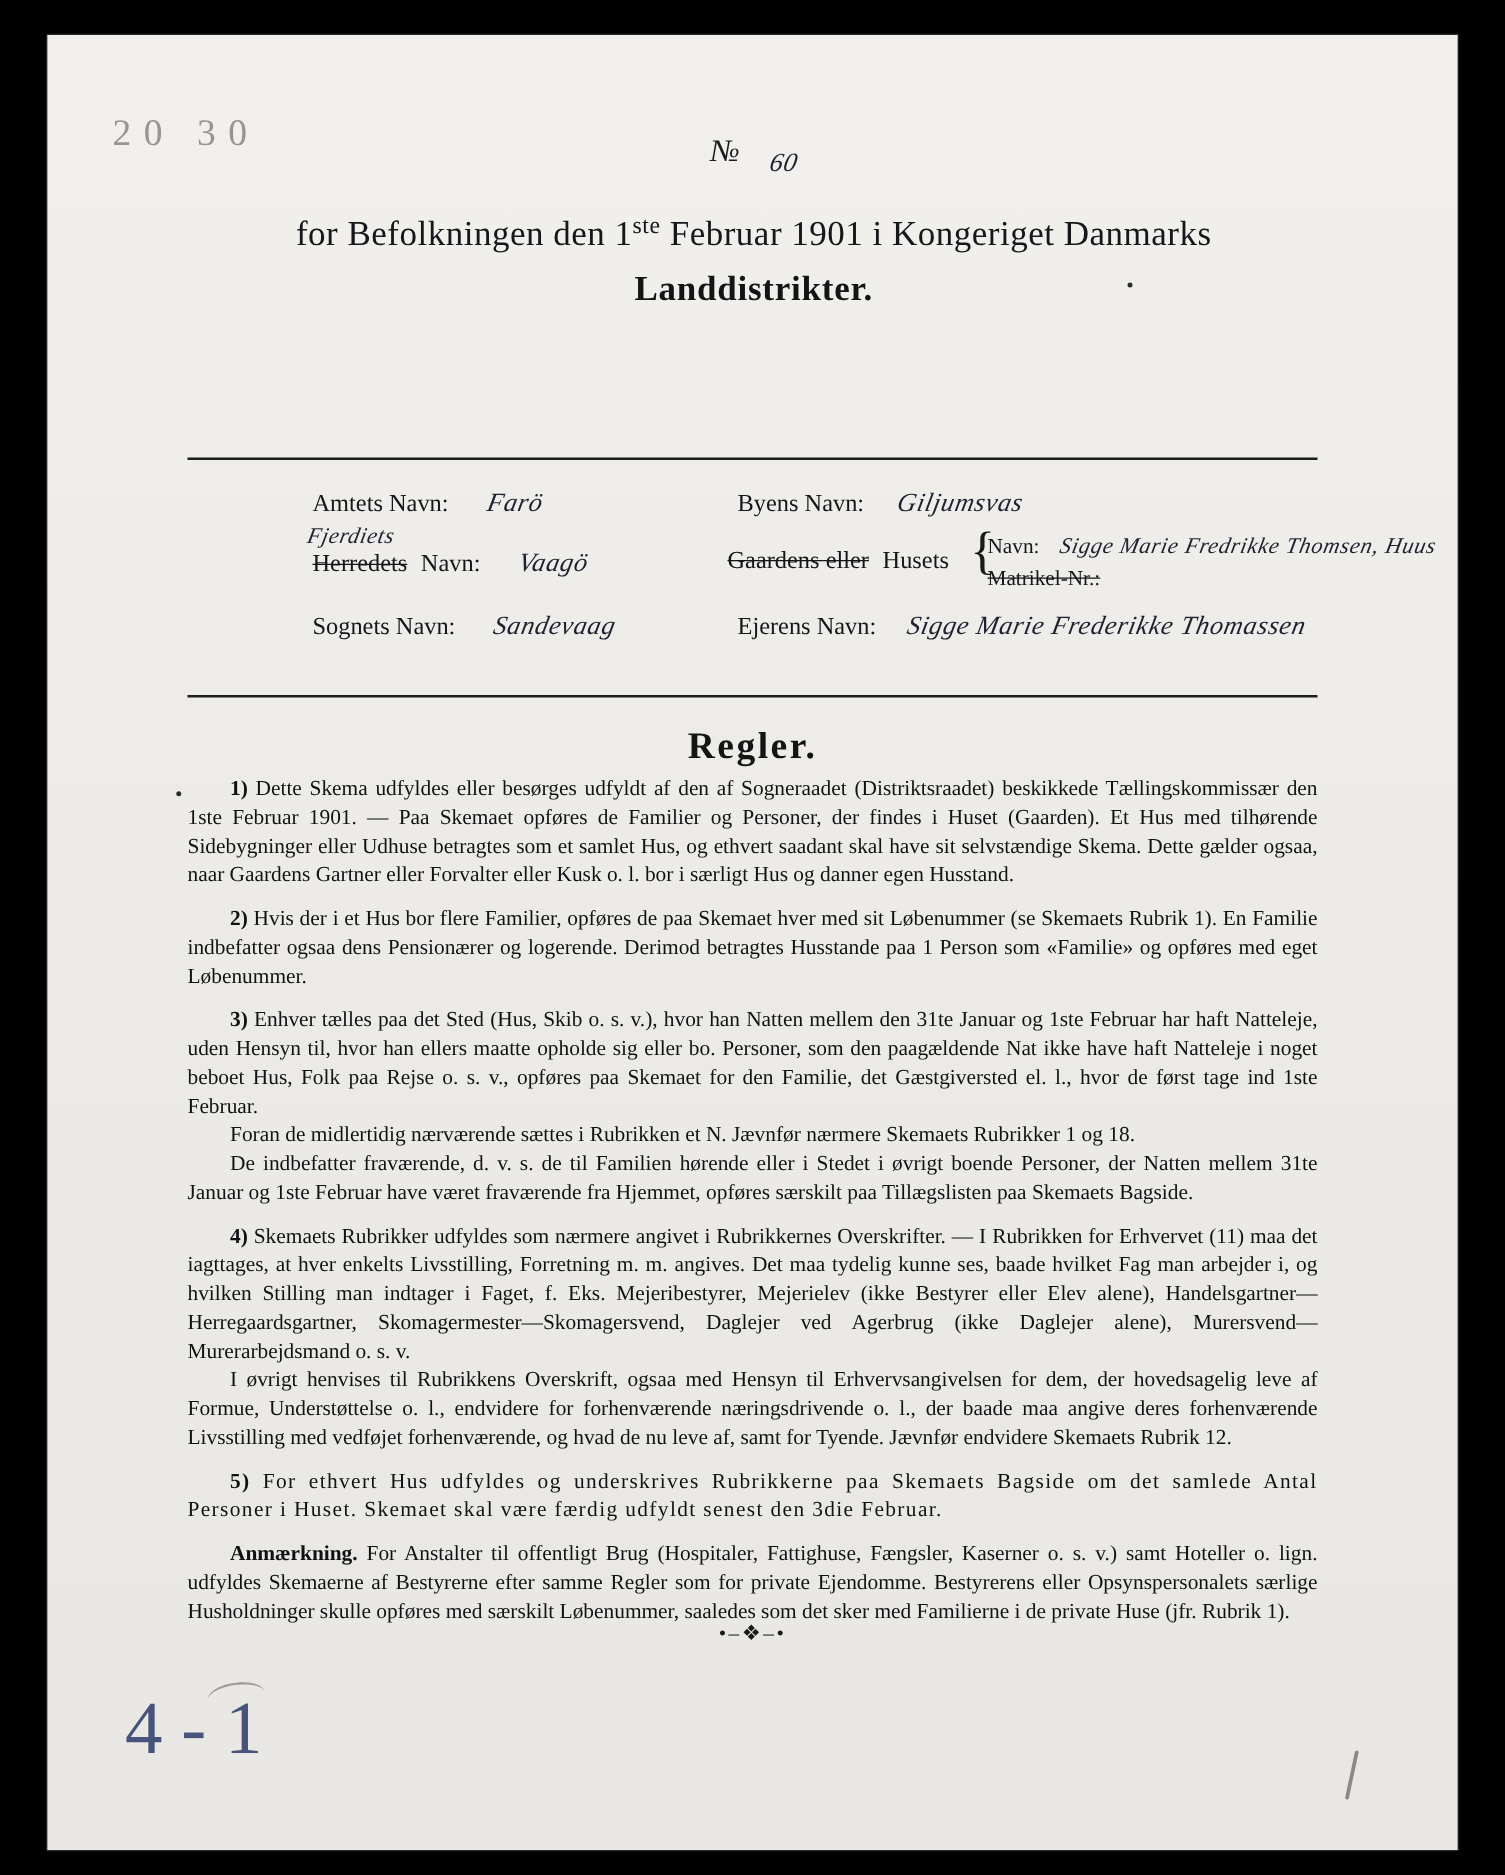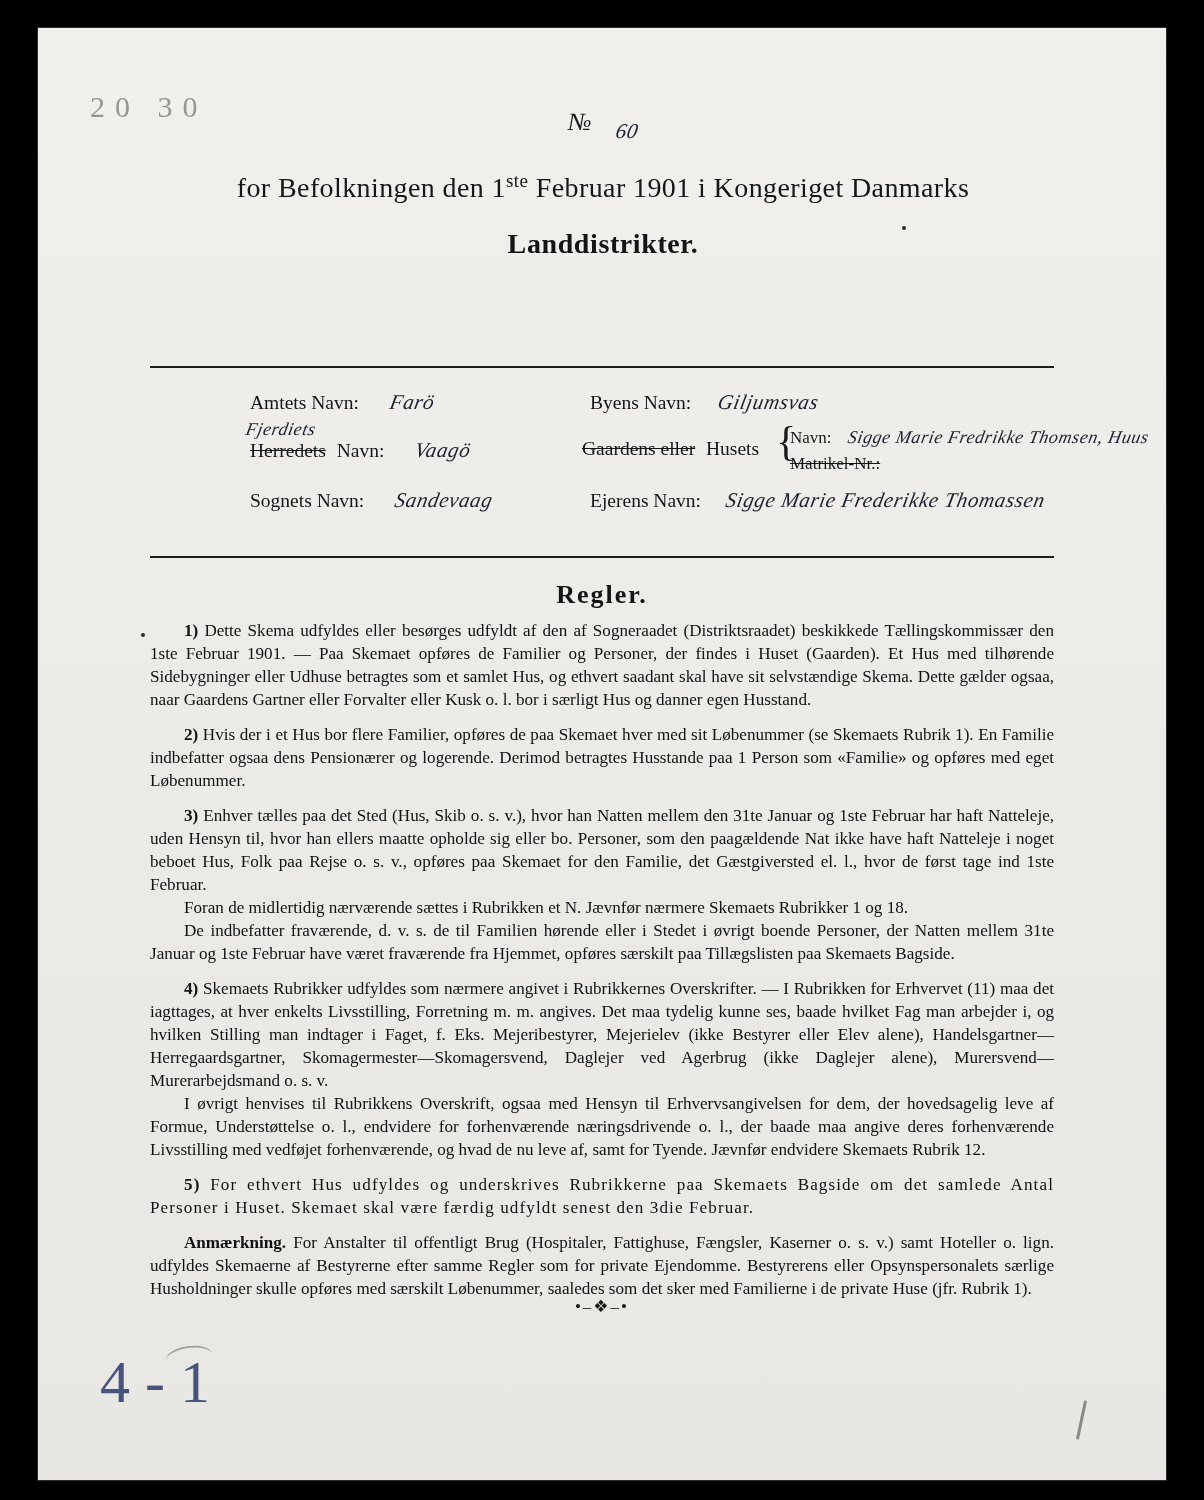--- a/index.html
+++ b/index.html
@@ -101,21 +101,21 @@
   .subtitle1 {
     margin-top: 26px;
     font-size: 28px;
     color: #16171a;
     letter-spacing: .4px;
   }
   .subtitle1 sup {
     font-size: 19px;
   }
   .subtitle2 {
-    margin-top: 24px;
+    margin-top: 12px;
     font-size: 28px;
     font-weight: bold;
     color: #131416;
     letter-spacing: .6px;
   }
   .rule {
     position: absolute;
     background: #1d1d1d;
     height: 2px;
   }
@@ -160,21 +160,21 @@
   .f-navn  { left: 640px;  top: 46px; }
   .f-matr  { left: 640px;  top: 72px; }
   .f-ejer  { left: 440px;  top: 108px; }
 
   
   .regler-h {
     position: absolute;
     left: 0; top: 552px;
     width: 1128px;
     text-align: center;
-    font-size: 26px;
+    font-size: 30px;
     font-weight: bold;
     letter-spacing: 2px;
     color: #141414;
   }
   .body {
     position: absolute;
     left: 112px;
     top: 592px;
     width: 904px;
     font-size: 17.1px;

